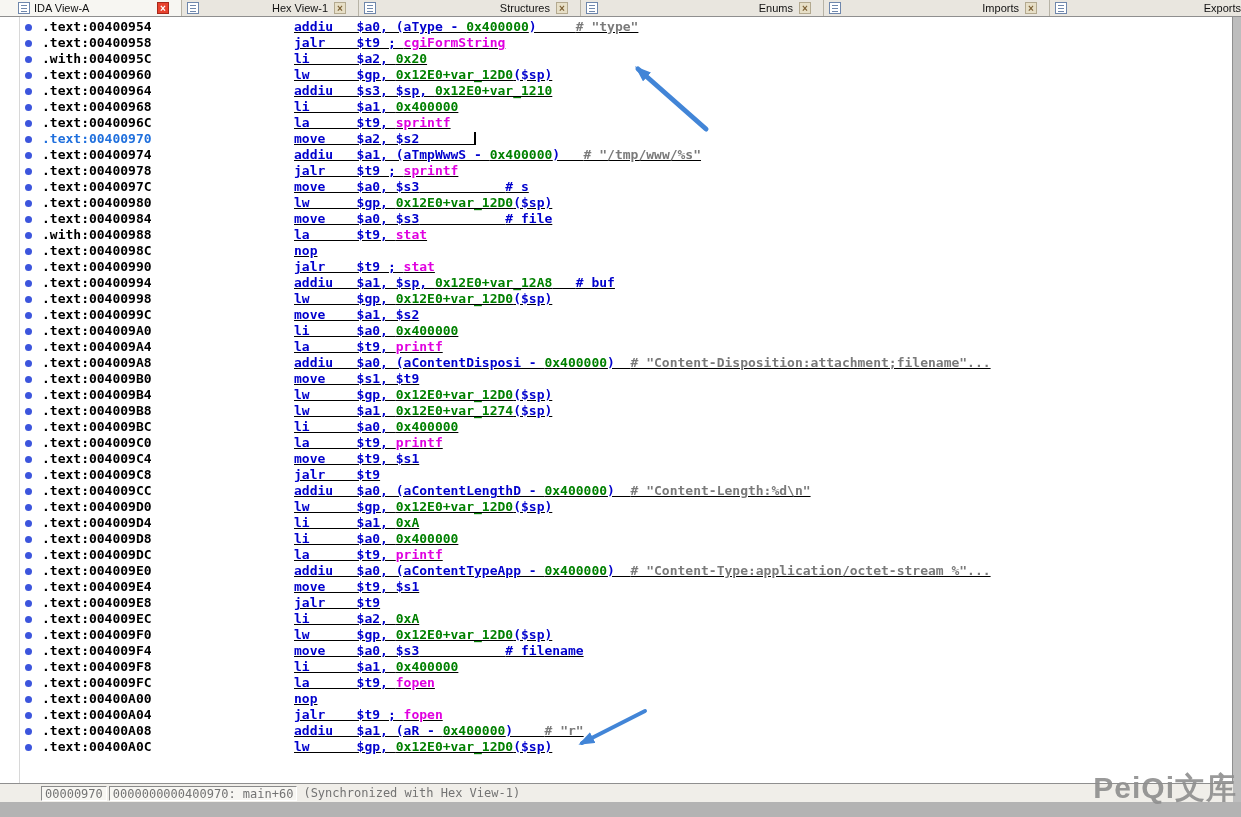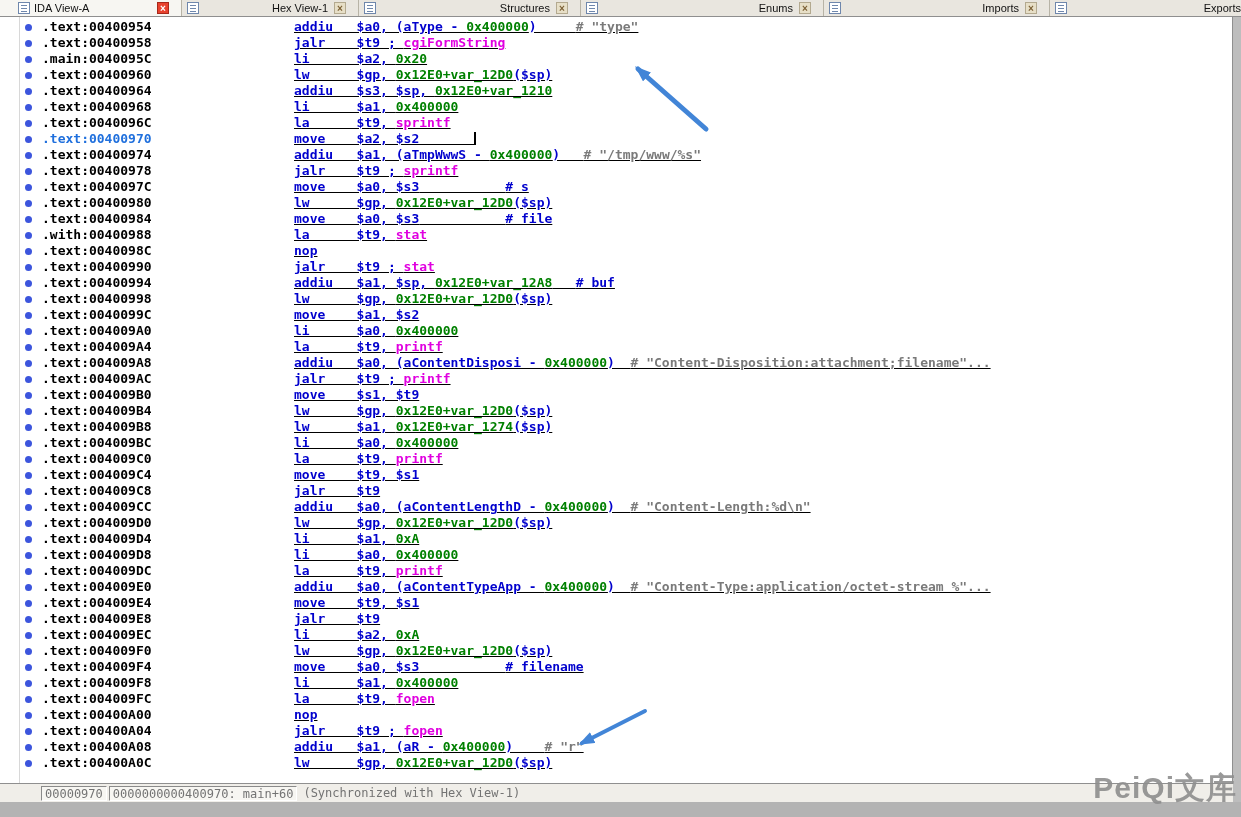--- a/index.html
+++ b/index.html
@@ -106,41 +106,40 @@
         <span class="tab-icon"></span>
         <span class="tab-label">Exports</span>
       </div>
     </div>
 
   <div class="main">
     <div class="edge-line"></div>
     <div class="listing">
         <div class="row"><span class="dot"></span><span class="addr">.text:00400954</span><span class="c-b">addiu   $a0, (aType - </span><span class="c-g">0x400000</span><span class="c-b">)     </span><span class="c-c"># "type"</span></div>
         <div class="row"><span class="dot"></span><span class="addr">.text:00400958</span><span class="c-b">jalr    $t9 ; </span><span class="c-m">cgiFormString</span></div>
-        <div class="row"><span class="dot"></span><span class="addr">.main:0040095C</span><span class="c-b">li      $a2, </span><span class="c-g">0x20</span></div>
+        <div class="row"><span class="dot"></span><span class="addr">.with:0040095C</span><span class="c-b">li      $a2, </span><span class="c-g">0x20</span></div>
         <div class="row"><span class="dot"></span><span class="addr">.text:00400960</span><span class="c-b">lw      $gp, </span><span class="c-g">0x12E0+var_12D0</span><span class="c-b">($sp)</span></div>
         <div class="row"><span class="dot"></span><span class="addr">.text:00400964</span><span class="c-b">addiu   $s3, $sp, </span><span class="c-g">0x12E0+var_1210</span></div>
         <div class="row"><span class="dot"></span><span class="addr">.text:00400968</span><span class="c-b">li      $a1, </span><span class="c-g">0x400000</span></div>
         <div class="row"><span class="dot"></span><span class="addr">.text:0040096C</span><span class="c-b">la      $t9, </span><span class="c-m">sprintf</span></div>
         <div class="row"><span class="dot"></span><span class="addr cur">.text:00400970</span><span class="c-b">move    $a2, $s2       </span><span class="caret"></span></div>
         <div class="row"><span class="dot"></span><span class="addr">.text:00400974</span><span class="c-b">addiu   $a1, (aTmpWwwS - </span><span class="c-g">0x400000</span><span class="c-b">)   </span><span class="c-c"># "/tmp/www/%s"</span></div>
         <div class="row"><span class="dot"></span><span class="addr">.text:00400978</span><span class="c-b">jalr    $t9 ; </span><span class="c-m">sprintf</span></div>
         <div class="row"><span class="dot"></span><span class="addr">.text:0040097C</span><span class="c-b">move    $a0, $s3</span><span class="c-b">           </span><span class="c-b"># s</span></div>
         <div class="row"><span class="dot"></span><span class="addr">.text:00400980</span><span class="c-b">lw      $gp, </span><span class="c-g">0x12E0+var_12D0</span><span class="c-b">($sp)</span></div>
         <div class="row"><span class="dot"></span><span class="addr">.text:00400984</span><span class="c-b">move    $a0, $s3</span><span class="c-b">           </span><span class="c-b"># file</span></div>
         <div class="row"><span class="dot"></span><span class="addr">.with:00400988</span><span class="c-b">la      $t9, </span><span class="c-m">stat</span></div>
         <div class="row"><span class="dot"></span><span class="addr">.text:0040098C</span><span class="c-b">nop</span></div>
         <div class="row"><span class="dot"></span><span class="addr">.text:00400990</span><span class="c-b">jalr    $t9 ; </span><span class="c-m">stat</span></div>
         <div class="row"><span class="dot"></span><span class="addr">.text:00400994</span><span class="c-b">addiu   $a1, $sp, </span><span class="c-g">0x12E0+var_12A8</span><span class="c-b">   </span><span class="c-b"># buf</span></div>
         <div class="row"><span class="dot"></span><span class="addr">.text:00400998</span><span class="c-b">lw      $gp, </span><span class="c-g">0x12E0+var_12D0</span><span class="c-b">($sp)</span></div>
         <div class="row"><span class="dot"></span><span class="addr">.text:0040099C</span><span class="c-b">move    $a1, $s2</span></div>
         <div class="row"><span class="dot"></span><span class="addr">.text:004009A0</span><span class="c-b">li      $a0, </span><span class="c-g">0x400000</span></div>
         <div class="row"><span class="dot"></span><span class="addr">.text:004009A4</span><span class="c-b">la      $t9, </span><span class="c-m">printf</span></div>
         <div class="row"><span class="dot"></span><span class="addr">.text:004009A8</span><span class="c-b">addiu   $a0, (aContentDisposi - </span><span class="c-g">0x400000</span><span class="c-b">)  </span><span class="c-c"># "Content-Disposition:attachment;filename"...</span></div>
-        <div class="row"><span class="dot"></span><span class="addr">.text:004009AC</span><span class="c-b">jalr    $t9 ; </span><span class="c-m">printf</span></div>
         <div class="row"><span class="dot"></span><span class="addr">.text:004009B0</span><span class="c-b">move    $s1, $t9</span></div>
         <div class="row"><span class="dot"></span><span class="addr">.text:004009B4</span><span class="c-b">lw      $gp, </span><span class="c-g">0x12E0+var_12D0</span><span class="c-b">($sp)</span></div>
         <div class="row"><span class="dot"></span><span class="addr">.text:004009B8</span><span class="c-b">lw      $a1, </span><span class="c-g">0x12E0+var_1274</span><span class="c-b">($sp)</span></div>
         <div class="row"><span class="dot"></span><span class="addr">.text:004009BC</span><span class="c-b">li      $a0, </span><span class="c-g">0x400000</span></div>
         <div class="row"><span class="dot"></span><span class="addr">.text:004009C0</span><span class="c-b">la      $t9, </span><span class="c-m">printf</span></div>
         <div class="row"><span class="dot"></span><span class="addr">.text:004009C4</span><span class="c-b">move    $t9, $s1</span></div>
         <div class="row"><span class="dot"></span><span class="addr">.text:004009C8</span><span class="c-b">jalr    $t9</span></div>
         <div class="row"><span class="dot"></span><span class="addr">.text:004009CC</span><span class="c-b">addiu   $a0, (aContentLengthD - </span><span class="c-g">0x400000</span><span class="c-b">)  </span><span class="c-c"># "Content-Length:%d\n"</span></div>
         <div class="row"><span class="dot"></span><span class="addr">.text:004009D0</span><span class="c-b">lw      $gp, </span><span class="c-g">0x12E0+var_12D0</span><span class="c-b">($sp)</span></div>
         <div class="row"><span class="dot"></span><span class="addr">.text:004009D4</span><span class="c-b">li      $a1, </span><span class="c-g">0xA</span></div>

